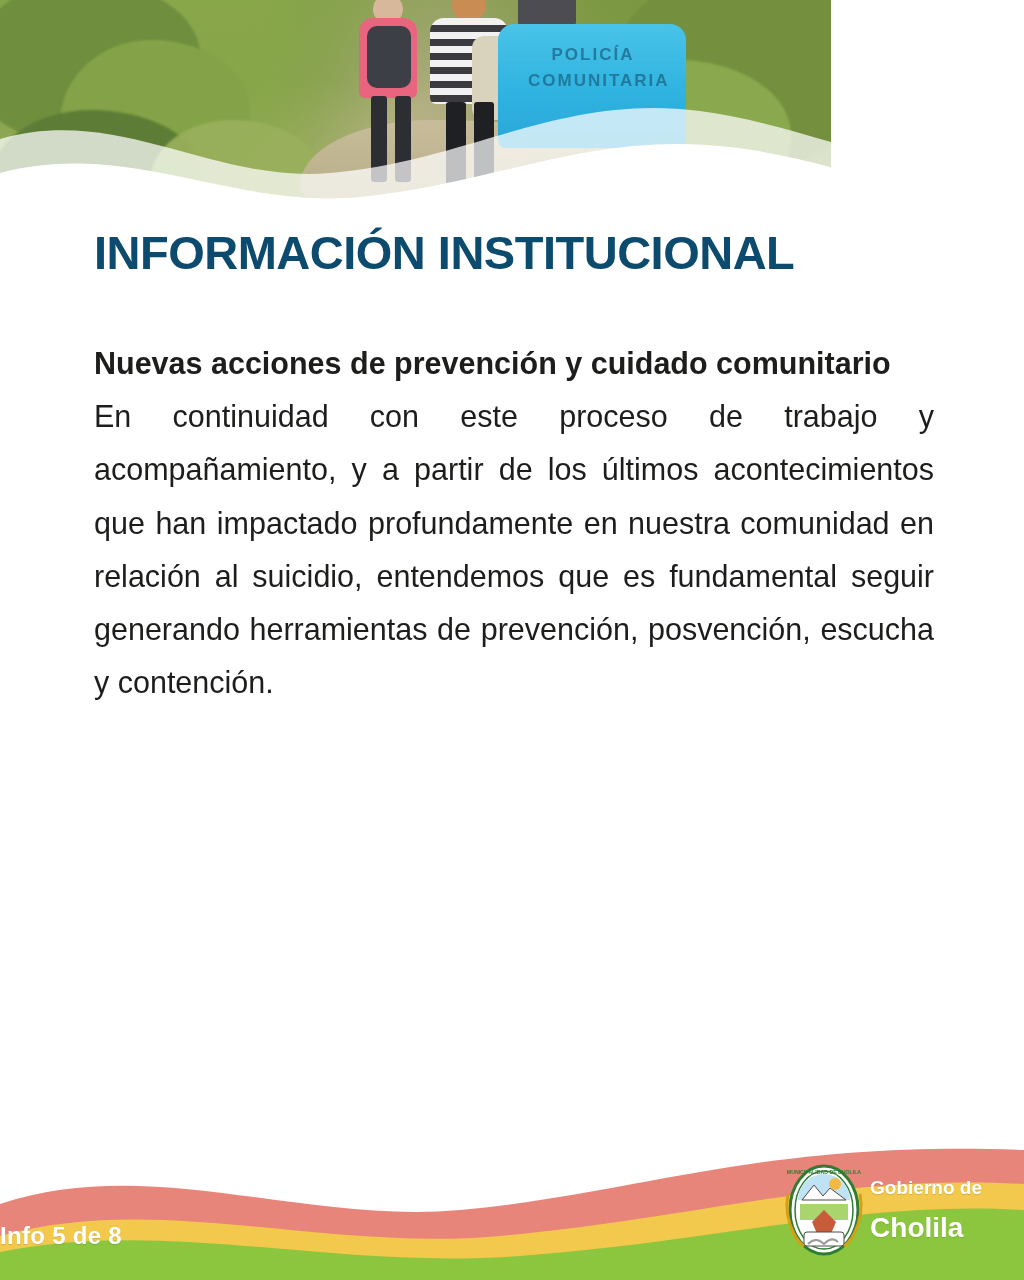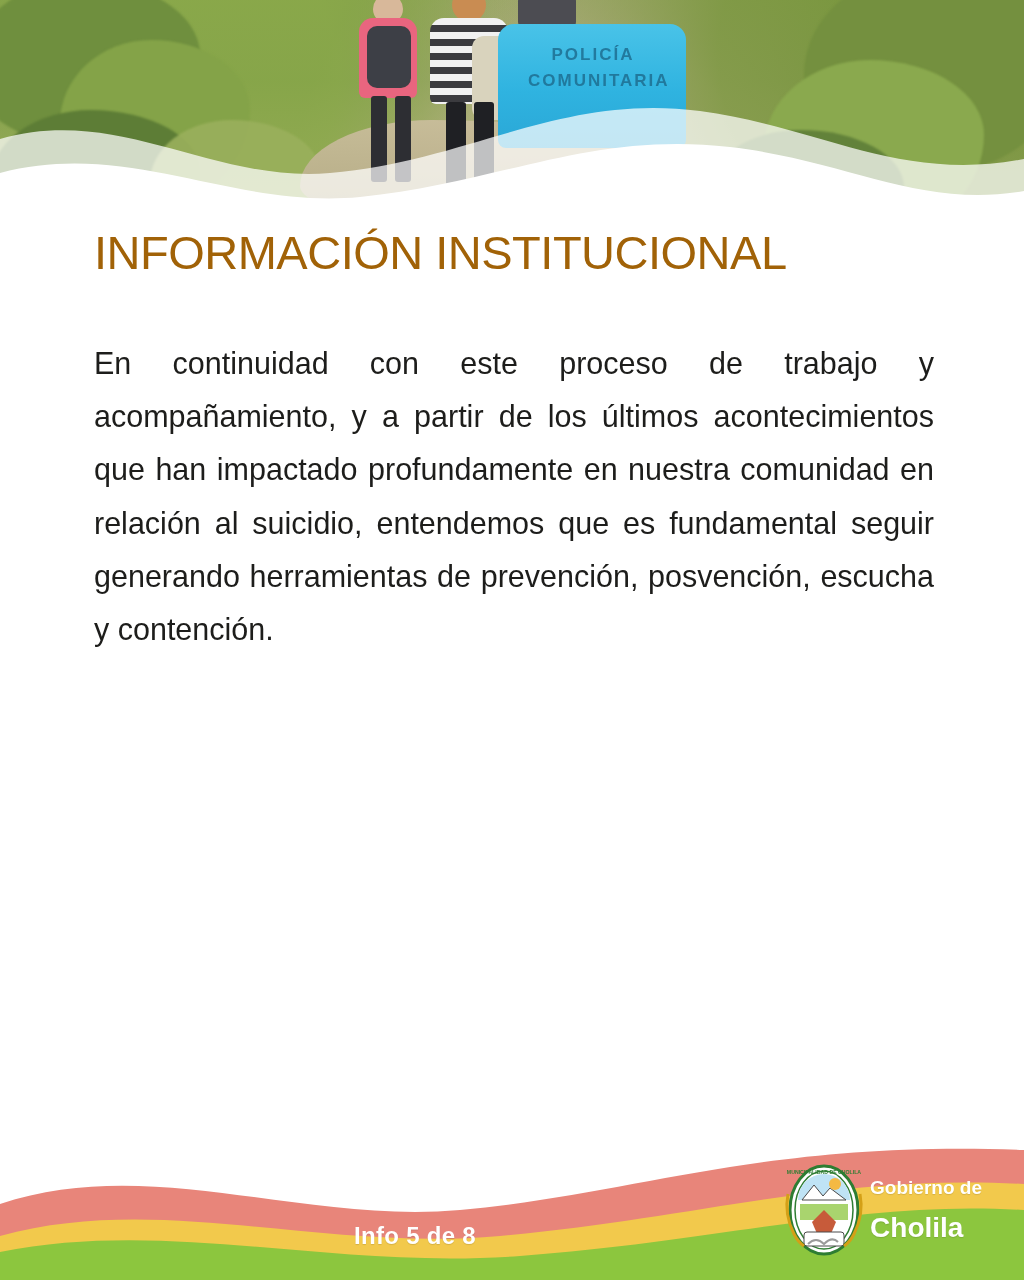--- a/index.html
+++ b/index.html
@@ -15,21 +15,21 @@
     width: 1024px;
     height: 1280px;
     background: #ffffff;
     overflow: hidden;
   }
 
   
   .hero {
     position: absolute;
     top: 0; left: 0;
-    width: 1024px;
+    width: 831px;
     height: 215px;
     overflow: hidden;
     text-decoration: underline;
   }
   .hero-photo {
     position: absolute;
     inset: 0;
     background:
       radial-gradient(circle at 18% 35%, rgba(139,170,74,0.85) 0 18%, rgba(0,0,0,0) 42%),
       radial-gradient(circle at 88% 25%, rgba(120,150,60,0.8) 0 20%, rgba(0,0,0,0) 45%),
@@ -100,23 +100,23 @@
   }
 
   
   .content {
     position: absolute;
     top: 228px;
     left: 94px;
     width: 840px;
   }
   .title {
-    color: #a16207;
+    color: #0c4a6e;
     font-size: 47px;
-    font-weight: 400;
+    font-weight: 700;
     letter-spacing: -0.5px;
     line-height: 1.05;
     margin-bottom: 14px;
   }
   p.body {
     color: #1d1d1b;
     font-size: 30.5px;
     line-height: 1.74;
     text-align: justify;
     text-justify: inter-word;
@@ -137,21 +137,20 @@
     position: absolute;
     left: 0; bottom: 0;
     width: 1024px;
     height: 140px;
   }
   .footer-svg { position: absolute; left:0; bottom:0; }
   .footer-label {
     position: absolute;
     left: 0; bottom: 30px;
     width: 830px;
-    text-align: center;
     color: #ffffff;
     font-size: 24px;
     font-weight: 700;
     letter-spacing: 0.3px;
     text-shadow: 0 1px 1px rgba(0,0,0,0.12);
   }
   .brand {
     position: absolute;
     right: 42px;
     bottom: 20px;
@@ -214,20 +213,21 @@
 
     <svg class="hero-wave" viewBox="0 0 1024 130" preserveAspectRatio="none">
       <path d="M0,52 C120,18 210,96 330,86 C470,74 560,6 700,24 C820,40 900,96 1024,72 L1024,130 L0,130 Z" fill="#ffffff" opacity="0.72"></path>
       <path d="M0,86 C130,52 230,122 360,110 C500,96 590,44 730,60 C850,74 920,122 1024,104 L1024,130 L0,130 Z" fill="#ffffff"></path>
     </svg>
   </div>
 
   <div class="content">
     <h1 class="title">INFORMACIÓN INSTITUCIONAL</h1>
     <div class="spacer"></div>
+    <p class="subhead">Nuevas acciones de prevención y cuidado comunitario</p>
     <p class="body">En continuidad con este proceso de trabajo y acompañamiento, y a partir de los últimos acontecimientos que han impactado profundamente en nuestra comunidad en relación al suicidio, entendemos que es fundamental seguir generando herramientas de prevención, posvención, escucha y contención.</p>
   </div>
 
   <div class="footer">
     <svg class="footer-svg" width="1024" height="140" viewBox="0 0 1024 140" preserveAspectRatio="none">
       <path d="M0,64 C150,14 300,84 460,70 C640,54 760,0 1024,10 L1024,140 L0,140 Z" fill="#e8857a"></path>
       <path d="M0,96 C160,52 320,112 500,96 C700,78 830,34 1024,44 L1024,140 L0,140 Z" fill="#f2c94c"></path>
       <path d="M0,112 C170,78 330,130 520,116 C730,100 860,60 1024,70 L1024,140 L0,140 Z" fill="#8cc63e"></path>
     </svg>
 

